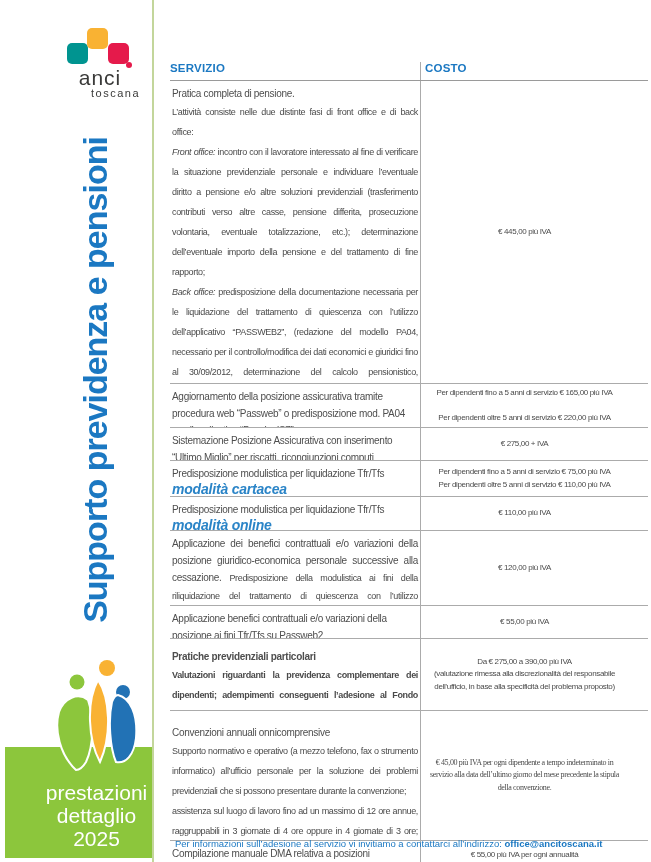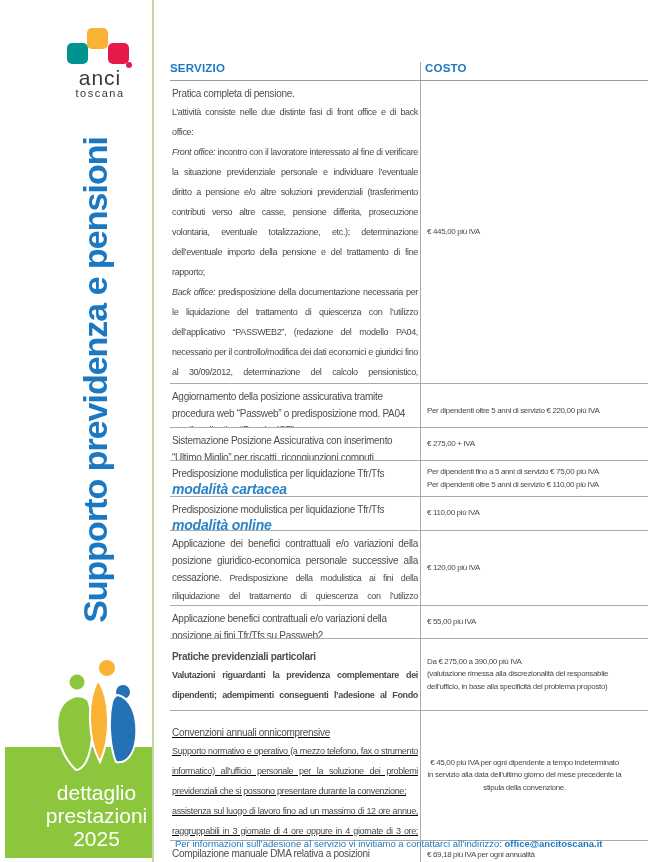--- a/index.html
+++ b/index.html
@@ -13,51 +13,51 @@
 
   
   .vrule{position:absolute;left:152px;top:0;width:2px;height:862px;background:var(--pale_green);}
   .anci-logo{position:absolute;left:60px;top:26px;width:80px;height:64px;}
   .sq{position:absolute;width:21px;height:21px;border-radius:5px;}
   .sq.teal{left:7px;top:17px;background:var(--teal);}
   .sq.yellow{left:27px;top:2px;background:var(--yellow);}
   .sq.red{left:48px;top:17px;background:var(--red);}
   .reddot{position:absolute;left:66px;top:36px;width:6px;height:6px;border-radius:50%;background:var(--red);}
   .anci-word{position:absolute;left:0;top:40px;width:80px;text-align:center;font-size:21px;color:#3a3a39;letter-spacing:1px;}
-  .anci-sub{position:absolute;left:0;top:61px;width:80px;text-align:center;font-size:11px;color:#3a3a39;letter-spacing:1.5px;}
+  .anci-sub{position:absolute;left:0;top:61px;width:80px;text-align:right;font-size:11px;color:#3a3a39;letter-spacing:1.5px;}
   .vertical-title{position:absolute;left:95px;top:380px;transform:translate(-50%,-50%) rotate(-90deg);
     white-space:nowrap;font-size:34px;font-weight:bold;letter-spacing:-1px;color:var(--accent_blue);}
   .leaf-logo{position:absolute;left:50px;top:650px;width:95px;height:125px;z-index:2;}
   .badge{position:absolute;left:5px;top:747px;width:147px;height:111px;background:var(--green);z-index:1;
     padding-top:34px;padding-left:36px;text-align:center;color:#fff;font-size:21px;line-height:23px;}
 
   
   .tablewrap{position:absolute;left:170px;top:26px;width:478px;margin-top:36px;}
   .phead{display:flex;height:19px;border-bottom:1px solid #9a9a9a;}
   .phead .hsvc{width:251px;border-right:1px solid var(--border_gray);}
   .phead .hcost{width:227px;padding-left:4px;}
   .phead div{font-size:11.5px;font-weight:bold;color:var(--accent_blue);letter-spacing:.2px;}
   .prow{display:flex;border-top:1px solid var(--border_gray);overflow:hidden;}
   .prow:first-of-type{border-top:none;}
   .prow .svc{width:251px;border-right:1px solid var(--border_gray);padding:3px 2px 2px 2px;overflow:hidden;}
   .prow .cost{width:227px;display:flex;flex-direction:column;justify-content:center;
-    padding:2px 26px 2px 6px;text-align:left;overflow:hidden;}
+    padding:2px 26px 2px 6px;text-align:center;overflow:hidden;}
   .prow:nth-of-type(1){height:302px;}
   .prow:nth-of-type(2){height:44px;}
   .prow:nth-of-type(3){height:33px;}
   .prow:nth-of-type(4){height:36px;}
   .prow:nth-of-type(5){height:34px;}
   .prow:nth-of-type(6){height:75px;}
   .prow:nth-of-type(7){height:33px;}
   .prow:nth-of-type(8){height:72px;}
   .prow:nth-of-type(9){height:130px;}
   .prow:nth-of-type(10){height:30px;}
   .prow:nth-of-type(8) .svc{padding-top:8px;font-weight:bold;}
-  .prow:nth-of-type(9) .svc{padding-top:12px;text-decoration:underline;}
-  .prow:nth-of-type(9) .cost{text-align:center;}
+  .prow:nth-of-type(9) .svc{padding-top:12px;}
+  .prow:nth-of-type(9) .cost{text-align:center;font-family:Liberation Serif, serif;}
 
   .svc p{text-align:justify;}
   .svc p.left{text-align:left;}
   .svc p.lh-t{line-height:15px;}
   .svc p{line-height:18px;}
   .run-t{font-size:10px;letter-spacing:-0.3px;color:#4e4e4e;}
   .run-d{font-size:9px;letter-spacing:-0.35px;color:var(--text_gray);}
   .run-di{font-size:9px;letter-spacing:-0.35px;color:var(--text_gray);font-style:italic;}
   .run-bi{font-size:14px;letter-spacing:-0.2px;color:#2a84c7;font-weight:bold;font-style:italic;}
   .cost-line{font-size:8px;letter-spacing:-0.35px;line-height:12.5px;color:var(--text_gray);}
@@ -90,22 +90,22 @@
   <svg class="leaf-logo" viewBox="0 0 95 125" xmlns="http://www.w3.org/2000/svg">
     <circle cx="27" cy="32" r="7.5" fill="#8cc63c"></circle>
     <circle cx="57" cy="18" r="8" fill="#f9b233"></circle>
     <circle cx="73" cy="42" r="7" fill="#2272b5"></circle>
     <path d="M26,120 C10,105 4,80 9,62 C14,48 28,42 38,50 C44,68 44,95 36,112 C33,117 30,120 26,120 Z" fill="#8cc63c" stroke="#fff" stroke-width="2"></path>
     <path d="M48,30 C60,48 62,85 50,112 C38,90 36,52 48,30 Z" fill="#f9b233" stroke="#fff" stroke-width="2"></path>
     <path d="M68,45 C80,48 88,64 86,88 C84,105 76,114 66,112 C60,98 58,70 62,52 C64,47 66,45 68,45 Z" fill="#2272b5" stroke="#fff" stroke-width="2"></path>
   </svg>
 
   <div class="badge">
+    <div>prestazioni</div>
     <div>dettaglio</div>
-    <div>prestazioni</div>
     <div>2025</div>
   </div>
 
   <div class="tablewrap">
     <div class="phead">
       <div class="hsvc">SERVIZIO</div>
       <div class="hcost">COSTO</div>
     </div>
     <div id="table-body">
         <div class="prow">
@@ -117,20 +117,21 @@
           </div>
           <div class="cost">
             <div class="cost-line nw">€ 445,00 più IVA</div>
           </div>
         </div>
         <div class="prow">
           <div class="svc">
             <p class="lh-t left"><span class="run-t">Aggiornamento della posizione assicurativa tramite procedura web “Passweb” o predisposizione mod. PA04 con l’applicativo “PensioniS7”.</span></p>
           </div>
           <div class="cost">
+            <div class="cost-line nw">Per dipendenti fino a 5 anni di servizio € 165,00 più IVA</div>
             <div class="cost-line gap">&nbsp;</div>
             <div class="cost-line nw">Per dipendenti oltre 5 anni di servizio € 220,00 più IVA</div>
           </div>
         </div>
         <div class="prow">
           <div class="svc">
             <p class="lh-t left"><span class="run-t">Sistemazione Posizione Assicurativa con inserimento “Ultimo Miglio” per riscatti, ricongiunzioni computi</span></p>
           </div>
           <div class="cost">
             <div class="cost-line nw">€ 275,00 + IVA</div>
@@ -189,21 +190,21 @@
           </div>
           <div class="cost">
             <div class="cost-line">€ 45,00 più IVA per ogni dipendente a tempo indeterminato in servizio alla data dell’ultimo giorno del mese precedente la stipula della convenzione.</div>
           </div>
         </div>
         <div class="prow">
           <div class="svc">
             <p class="lh-t left"><span class="run-t">Compilazione manuale DMA relativa a posizioni consolidate</span></p>
           </div>
           <div class="cost">
-            <div class="cost-line nw">€ 69,18 più IVA per ogni annualità</div>
+            <div class="cost-line nw">€ 55,00 più IVA per ogni annualità</div>
           </div>
         </div>
       </div>
   </div>
 
   <p class="footer"><span>Per informazioni sull’adesione al servizio vi invitiamo a contattarci all’indirizzo: </span><strong>office@ancitoscana.it</strong></p>
 
 </div>
 
 </body></html>

